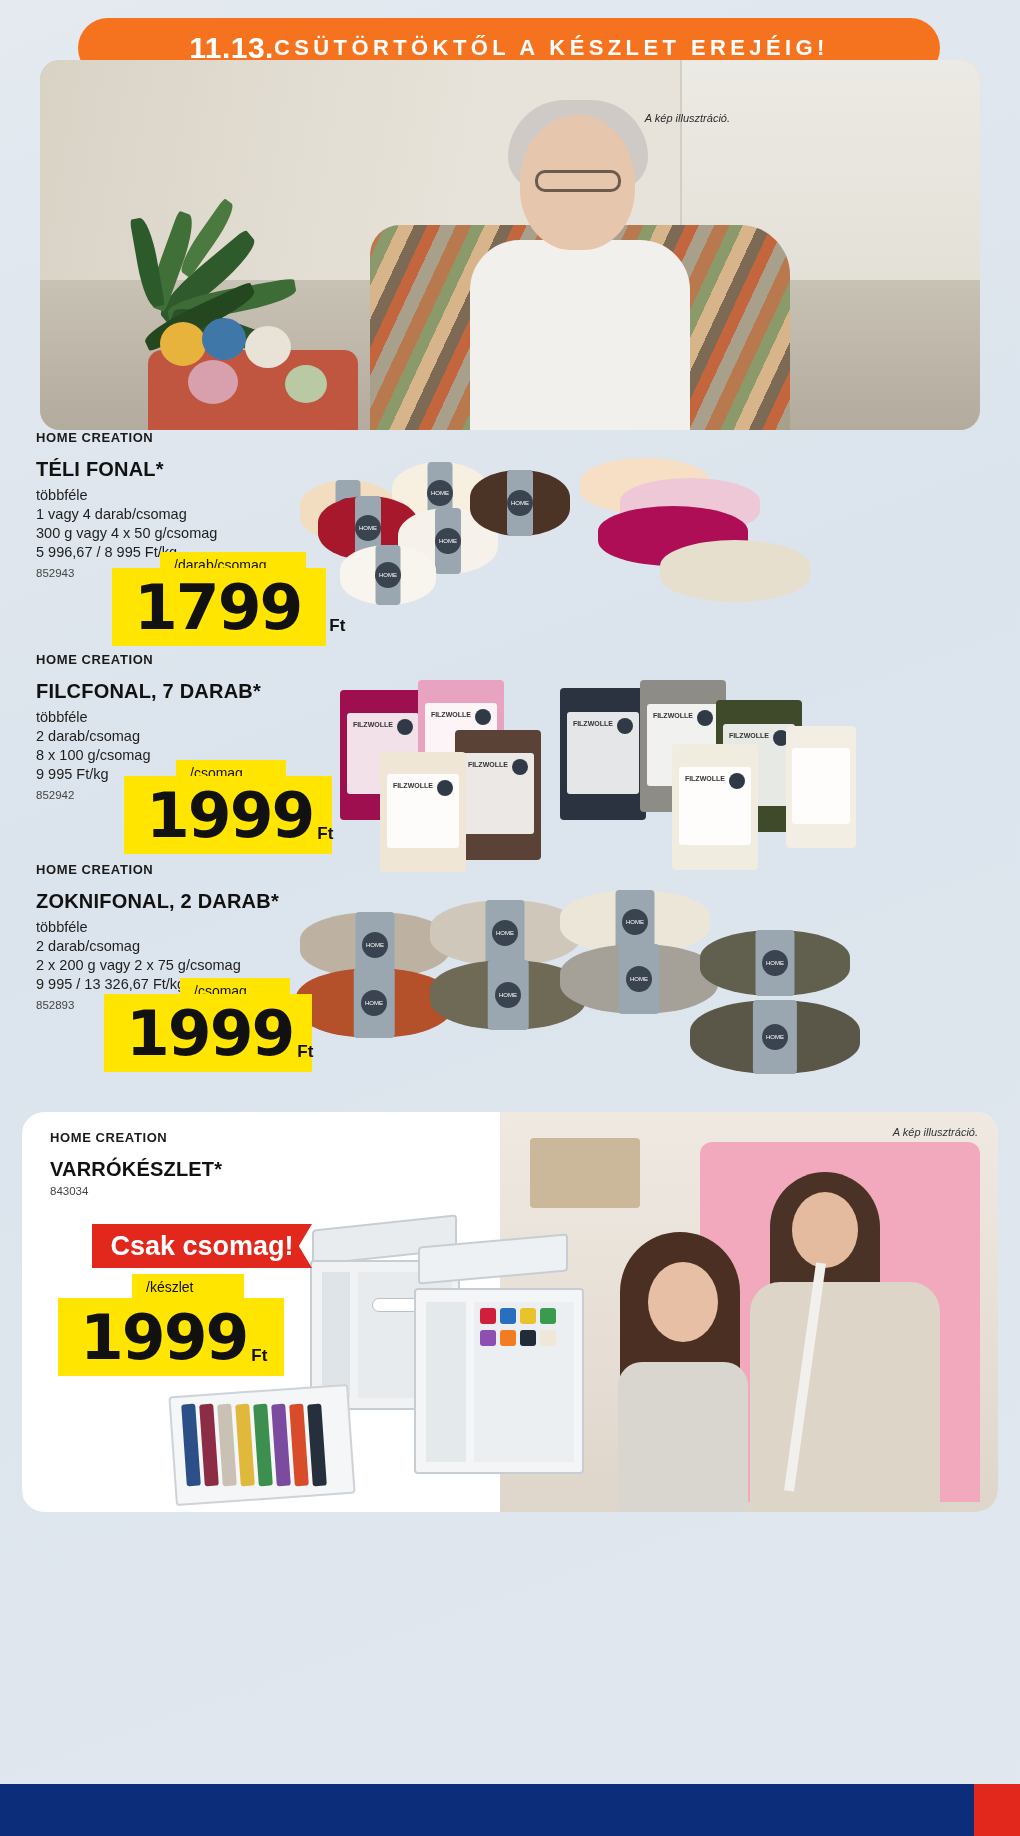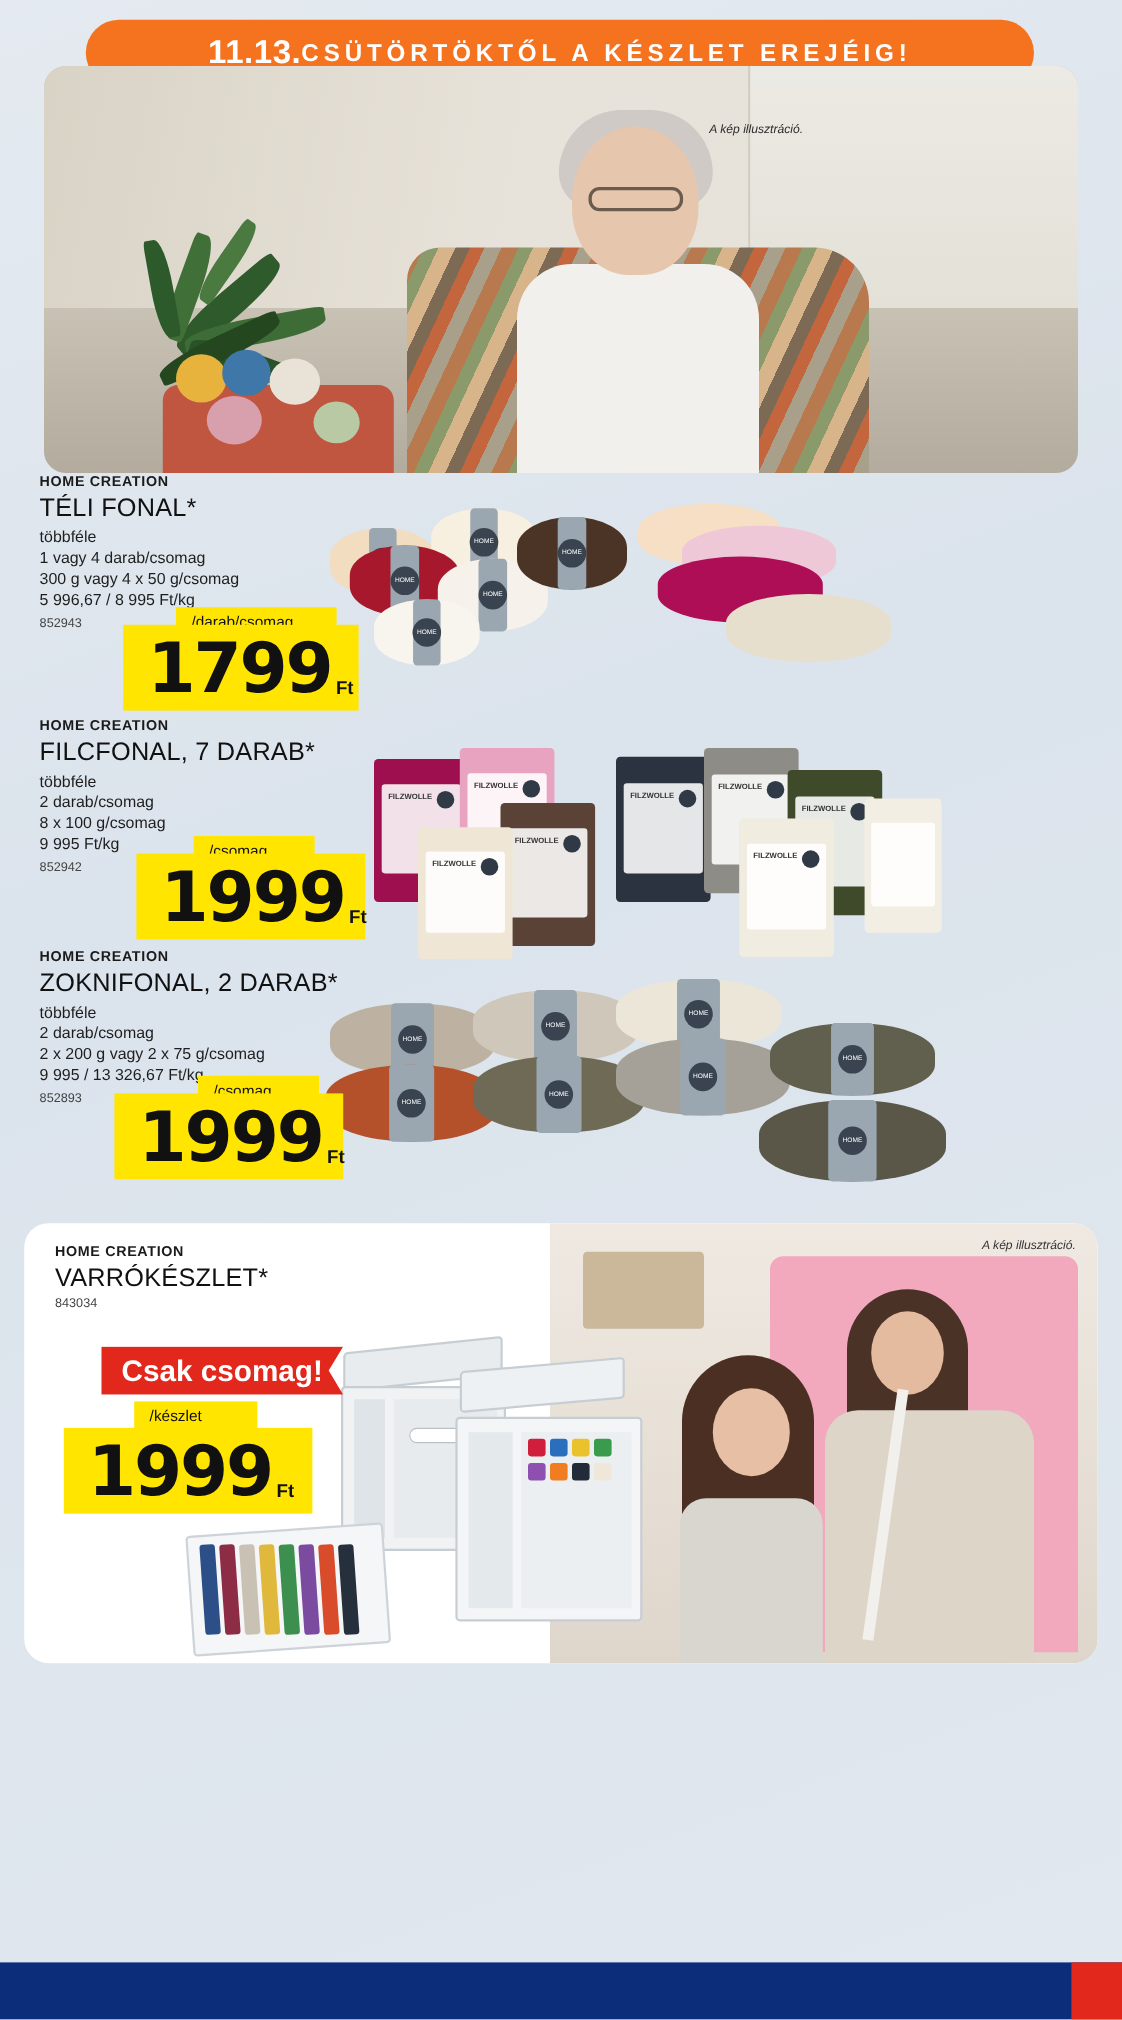--- a/index.html
+++ b/index.html
@@ -115,24 +115,24 @@
     position: absolute;
     left: 36px;
   }
   .brand {
     font-size: 13px;
     font-weight: bold;
     letter-spacing: 0.6px;
     color: #1a1a1a;
   }
   .pname {
-    font-size: 23px;
-    font-weight: normal;
+    font-size: 20px;
+    font-weight: bold;
     color: #111;
-    margin-top: 3px;
+    margin-top: 13px;
     letter-spacing: 0.2px;
   }
   .pdesc {
     font-size: 14.5px;
     color: #1e1e1e;
     line-height: 1.32;
     margin-top: 5px;
   }
   .pcode {
     font-size: 11.5px;
@@ -324,21 +324,21 @@
         <div class="band"></div>
         <div class="logo">HOME</div>
       </div>
     <div class="skein" style="left:580px;top:458px;width:130px;height:56px;background:#f6dfc4;"></div>
     <div class="skein" style="left:620px;top:478px;width:140px;height:56px;background:#eec8d6;"></div>
     <div class="skein" style="left:598px;top:506px;width:150px;height:60px;background:#ad0e55;"></div>
     <div class="skein" style="left:660px;top:540px;width:150px;height:62px;background:#e7dfcd;"></div>
   </div>
 
   <div class="unitflag" style="left:160px;top:552px;width:146px;">/darab/csomag</div>
-  <div class="pricetag" style="left:112px;top:568px;width:214px;">
+  <div class="pricetag" style="left:112px;top:568px;width:214px;gap:24px;">
     <span class="num">1799</span>
     <span class="ft">Ft</span>
   </div>
 
   <div class="product" style="top:652px;">
     <div class="brand">HOME CREATION</div>
     <div class="pname">FILCFONAL, 7 DARAB*</div>
     <div class="pdesc">
       <div>többféle</div>
       <div>2 darab/csomag</div>
@@ -508,21 +508,21 @@
     </div>
 
     <div style="position:absolute;left:28px;top:18px;">
       <div class="brand">HOME CREATION</div>
       <div class="pname">VARRÓKÉSZLET*</div>
       <div class="pcode">843034</div>
     </div>
 
     <div class="csak" style="left:70px;top:112px;width:220px;height:44px;clip-path:polygon(0 0,100% 0,94% 50%,100% 100%,0 100%);">Csak csomag!</div>
 
-    <div class="unitflag" style="left:100px;top:162px;width:112px;">/készlet</div>
+    <div class="unitflag" style="left:110px;top:162px;width:112px;">/készlet</div>
     <div class="pricetag" style="left:36px;top:186px;width:226px;">
       <span class="num">1999</span>
       <span class="ft">Ft</span>
     </div>
   </div>
 
   <div class="footerbar">
     <div class="corner"></div>
   </div>
 

